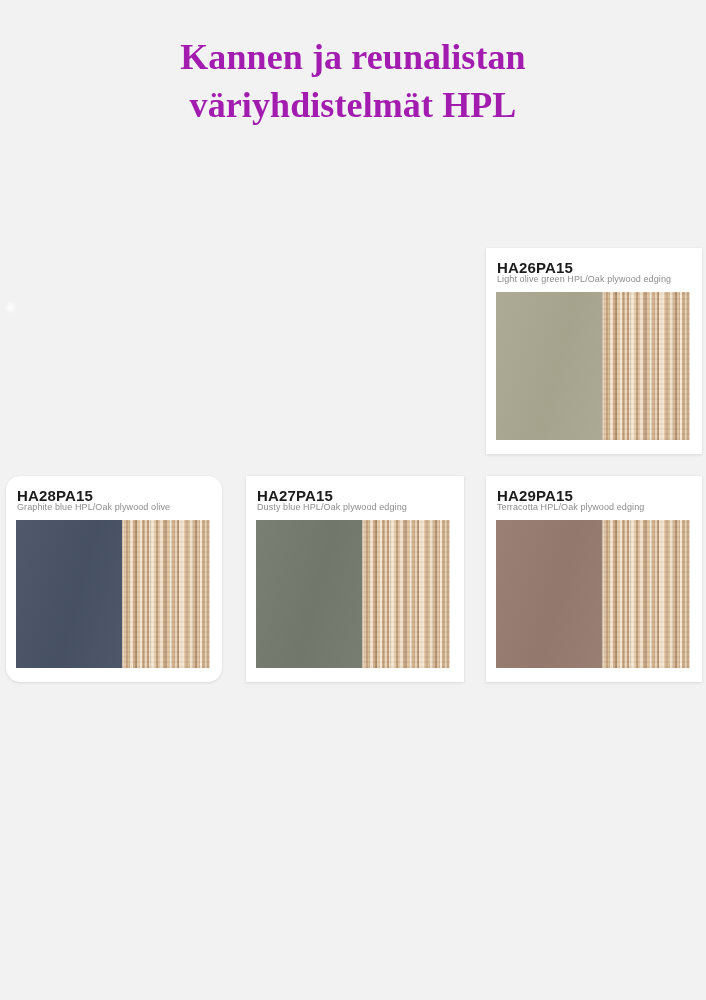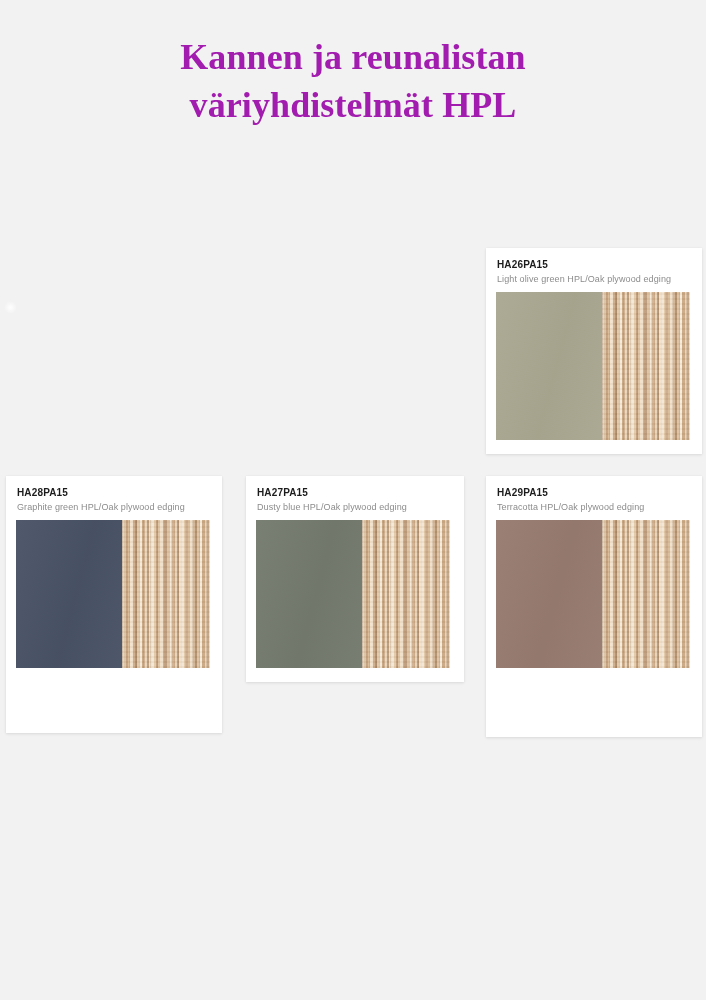--- a/index.html
+++ b/index.html
@@ -36,21 +36,21 @@
   .card {
     position: absolute;
     background: #ffffff;
     box-shadow: 0 1px 3px rgba(0,0,0,0.10), 0 0 1px rgba(0,0,0,0.06);
     box-sizing: border-box;
   }
   .card-code {
     position: absolute;
     left: 11px;
     top: 11px;
-    font-size: 10px;
+    font-size: 15px;
     font-weight: 700;
     color: #1c1c1c;
     letter-spacing: 0.15px;
   }
   .card-desc {
     position: absolute;
     left: 11px;
     top: 26px;
     font-size: 9px;
     font-weight: 400;
@@ -143,38 +143,38 @@
 
 <div class="card" style="left: 486px; top: 248px; width: 216px; height: 206px;">
   <div class="card-code">HA26PA15</div>
   <div class="card-desc">Light olive green HPL/Oak plywood edging</div>
   <div class="swatch" style="width: 194px; height: 148px;">
     <div class="swatch-color" style="width: 106px; background: rgb(169, 166, 144);"></div>
     <div class="swatch-wood" style="width: 88px;"></div>
   </div>
 </div>
 
-<div class="card" style="left: 6px; top: 476px; width: 216px; height: 257px;">
+<div class="card" style="left: 6px; top: 476px; width: 216px; height: 206px; border-radius: 14px;">
   <div class="card-code">HA28PA15</div>
-  <div class="card-desc">Graphite green HPL/Oak plywood edging</div>
+  <div class="card-desc">Graphite blue HPL/Oak plywood olive</div>
   <div class="swatch" style="width: 194px; height: 148px;">
     <div class="swatch-color" style="width: 106px; background: rgb(72, 82, 101);"></div>
     <div class="swatch-wood" style="width: 88px;"></div>
   </div>
 </div>
 
 <div class="card" style="left: 246px; top: 476px; width: 218px; height: 206px;">
   <div class="card-code">HA27PA15</div>
   <div class="card-desc">Dusty blue HPL/Oak plywood edging</div>
   <div class="swatch" style="width: 194px; height: 148px;">
     <div class="swatch-color" style="width: 106px; background: rgb(115, 122, 109);"></div>
     <div class="swatch-wood" style="width: 88px;"></div>
   </div>
 </div>
 
-<div class="card" style="left: 486px; top: 476px; width: 216px; height: 261px;">
+<div class="card" style="left: 486px; top: 476px; width: 216px; height: 206px;">
   <div class="card-code">HA29PA15</div>
   <div class="card-desc">Terracotta HPL/Oak plywood edging</div>
   <div class="swatch" style="width: 194px; height: 148px;">
     <div class="swatch-color" style="width: 106px; background: rgb(150, 122, 111);"></div>
     <div class="swatch-wood" style="width: 88px;"></div>
   </div>
 </div>
 
 </body></html>

